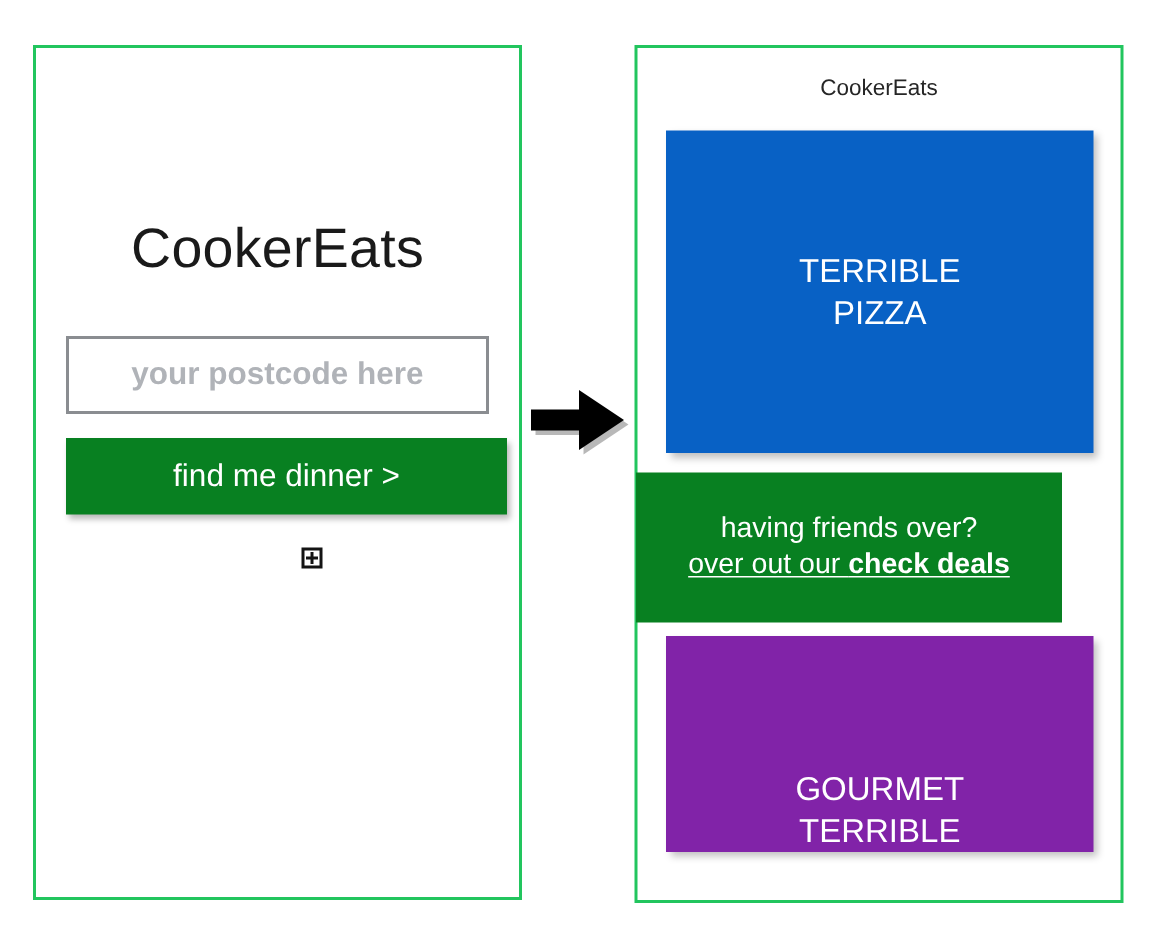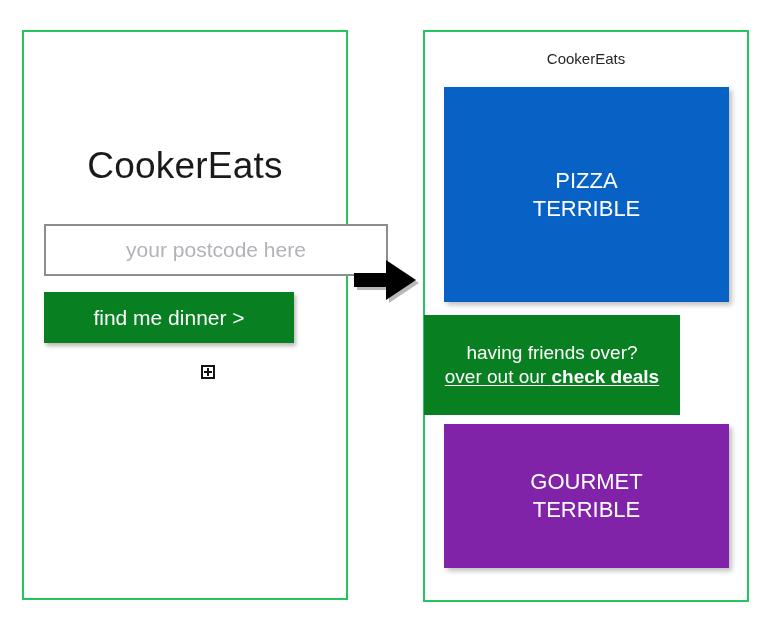--- a/index.html
+++ b/index.html
@@ -42,45 +42,46 @@
     font-weight: 400;
     color: #1a1a1a;
     letter-spacing: 0.2px;
     line-height: 1;
   }
 
   .postcode-field {
     position: absolute;
     left: 20px;
     top: 192px;
-    width: 344px;
+    width: 282px;
     height: 52px;
     box-sizing: border-box;
     border: 2px solid #8a8d91;
     background: #ffffff;
     display: flex;
     align-items: center;
     justify-content: center;
     font-size: 21px;
     color: #b0b3b8;
     font-family: "Liberation Sans", sans-serif;
     padding: 0;
     outline: none;
     text-align: center;
+    font-weight: bold;
   }
   .postcode-field::placeholder {
     color: #b0b3b8;
     opacity: 1;
   }
 
   .cta-button {
     position: absolute;
     left: 20px;
     top: 260px;
-    width: 250px;
+    width: 294px;
     height: 51px;
     box-sizing: border-box;
     border: 0;
     background: #088021;
     color: #ffffff;
     font-size: 21px;
     font-family: "Liberation Sans", sans-serif;
     cursor: pointer;
     box-shadow: 2px 3px 4px rgba(0,0,0,0.28);
     display: flex;
@@ -165,21 +166,21 @@
     top: 55px;
     width: 285px;
     height: 215px;
     background: #0861C5;
   }
 
   #banner-group-deals {
     position: absolute;
     left: -1px;
     top: 283px;
-    width: 256px;
+    width: 284px;
     height: 100px;
     background: #088021;
     color: #ffffff;
     display: flex;
     flex-direction: column;
     align-items: center;
     justify-content: center;
     text-align: center;
     cursor: pointer;
   }
@@ -196,20 +197,21 @@
   .banner-line2 .emph {
     font-weight: bold;
   }
 
   #card-burgers {
     left: 19px;
     top: 392px;
     width: 285px;
     height: 144px;
     background: #8123A8;
+    align-items: flex-end;
   }
 
   .card-text {
     display: block;
     width: 100%;
   }
 </style>
 </head>
 <body>
 
@@ -231,22 +233,22 @@
     <polygon points="0,15 32,15 32,2 62,22 32,42 32,29 0,29" fill="#000000"></polygon>
   </g>
 </svg>
 
 <div class="panel" id="right-panel">
 
   <div class="app-header">CookerEats</div>
 
   <div class="promo-card" id="card-pizza">
     <span>
+      <span class="card-text">TERRIBLE</span>
       <span class="card-text">PIZZA</span>
-      <span class="card-text">TERRIBLE</span>
     </span>
   </div>
 
   <div id="banner-group-deals">
     <span class="banner-line1">having friends over?</span>
     <span class="banner-line2">
       <span>over out our </span><span class="emph">check deals</span>
     </span>
   </div>
 

